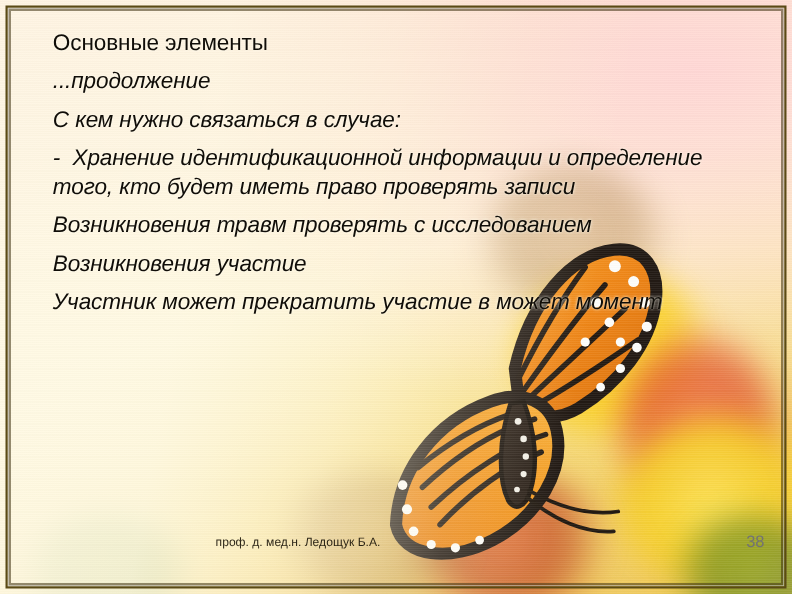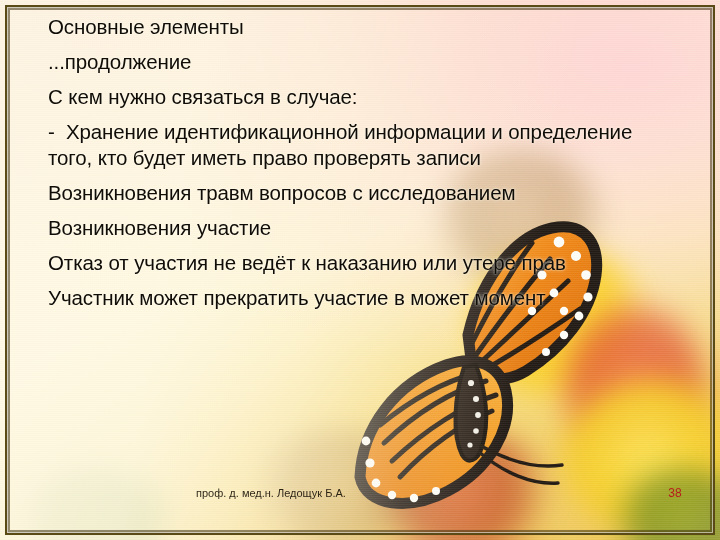--- a/index.html
+++ b/index.html
@@ -98,55 +98,55 @@
     border: 2px solid #5a4a16;
     box-shadow: inset 0 0 0 1px rgba(255,255,255,0.55),
                 inset 0 0 0 3px rgba(60,48,14,0.55);
     pointer-events: none;
   }
 
   
   .body-text {
     position: absolute;
     left: 48px;
-    top: 14px;
+    top: 26px;
     width: 630px;
     color: #100d08;
   }
   .line {
     font-size: 20.5px;
     line-height: 26px;
     letter-spacing: -0.1px;
     white-space: pre-wrap;
     text-shadow: 0 0 2px rgba(255,253,240,0.75),
                  0 0 4px rgba(255,253,240,0.55);
   }
-  .line.gap  { margin-top: 9px; }
+  .line.gap  { margin-top: 9px; font-style: italic; }
 
   
   .footer-author {
     position: absolute;
     left: 196px;
     top: 486px;
     width: 300px;
     text-align: left;
     font-size: 11px;
     line-height: 14px;
     color: #1a1408;
     opacity: 0.92;
   }
   .page-number {
     position: absolute;
     left: 655px;
     top: 484px;
     width: 40px;
-    text-align: center;
-    font-size: 12px;
+    text-align: right;
+    font-size: 15px;
     line-height: 18px;
-    color: #b91c1c;
+    color: #737373;
   }
 </style>
 </head>
 <body>
 
 <div class="slide">
 
   <div class="bg-base"></div>
 
   <div class="blob blob-brown-a"></div>
@@ -239,22 +239,21 @@
   <div class="scanlines"></div>
 
   <div class="frame-outer"></div>
 
   <div class="body-text">
     <div class="line">Основные элементы</div>
     <div class="line gap">...продолжение</div>
 
     <div class="line gap">С кем нужно связаться в случае:</div>
     <div class="line gap">-  Хранение идентификационной информации и определение того, кто будет иметь право проверять записи</div>
-    <div class="line gap">Возникновения травм вопросов с исследованием</div>
+    <div class="line gap">Возникновения травм проверять с исследованием</div>
     <div class="line gap">Возникновения участие</div>
-    <div class="line gap">Отказ от участия не ведёт к наказанию или утере прав</div>
     <div class="line gap">Участник может прекратить участие в может момент</div>
   </div>
 
   <div class="footer-author">проф. д. мед.н. Ледощук Б.А.</div>
   <div class="page-number">38</div>
 
 </div>
 
 </body></html>

